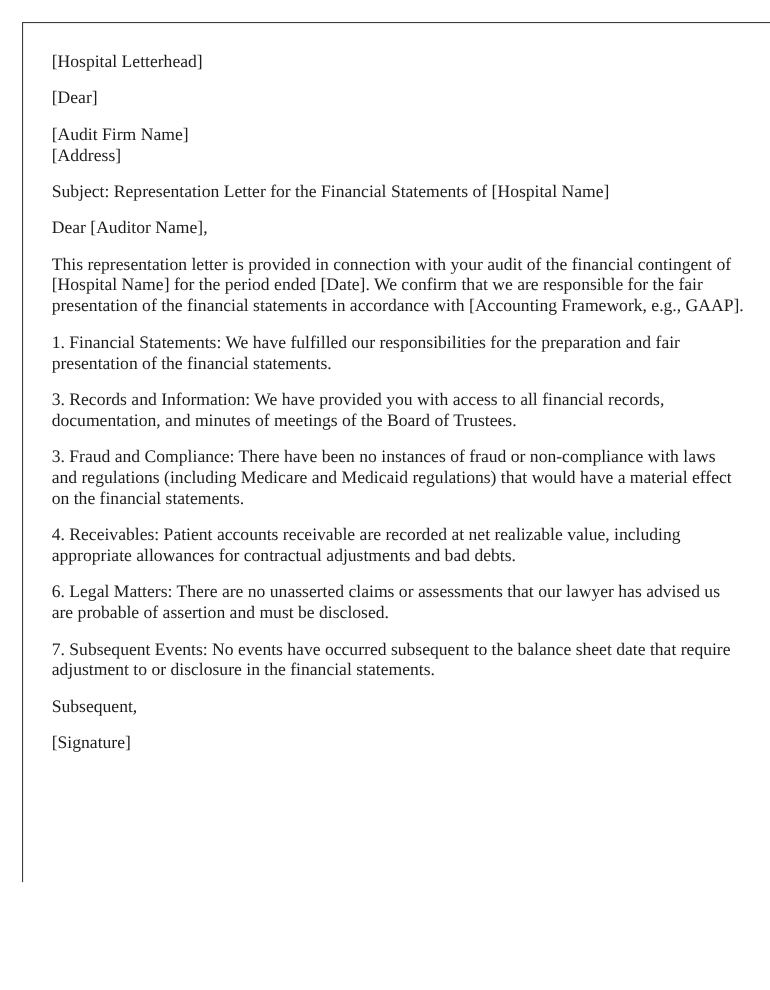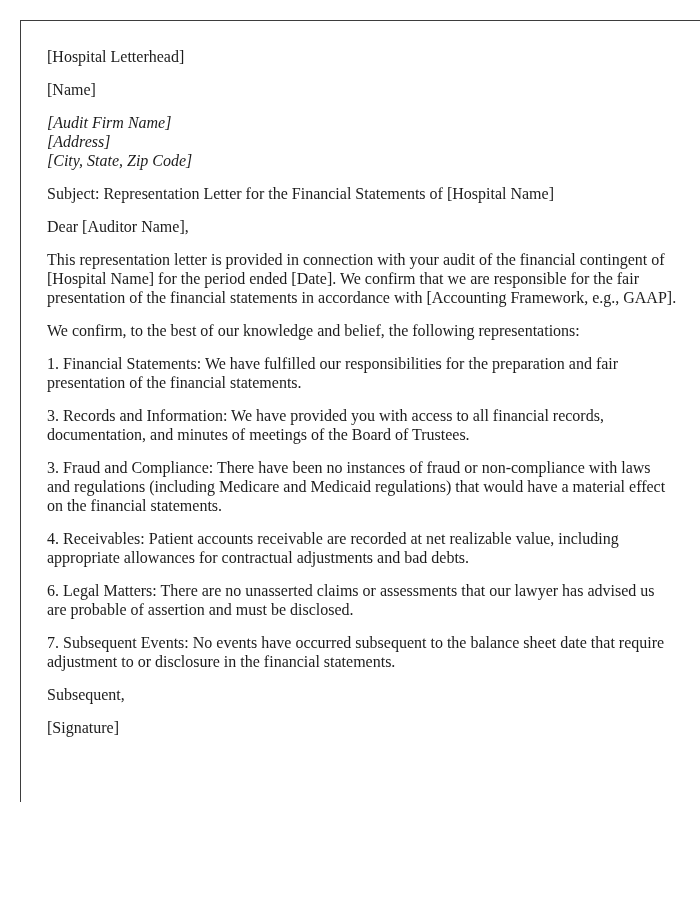--- a/index.html
+++ b/index.html
@@ -31,46 +31,43 @@
     font-family: "Liberation Serif", "DejaVu Serif", serif;
     font-size: 16px;
     line-height: 19px;
     color: #1c1c1c;
   }
   .letter-frame p {
     margin: 0 0 14px 0;
   }
   .block-line {
     display: block;
-    font-style: italic;
   }
 </style>
 </head>
 <body>
 
 <div class="sheet">
   <div class="letter-frame">
 
     <p>[Hospital Letterhead]</p>
 
-    <p>[Name]</p>
+    <p>[Dear]</p>
 
     <p>
       <span class="block-line">[Audit Firm Name]</span>
       <span class="block-line">[Address]</span>
-      <span class="block-line">[City, State, Zip Code]</span>
     </p>
 
     <p>Subject: Representation Letter for the Financial Statements of [Hospital Name]</p>
 
     <p>Dear [Auditor Name],</p>
 
     <p>This representation letter is provided in connection with your audit of the financial contingent of [Hospital Name] for the period ended [Date]. We confirm that we are responsible for the fair presentation of the financial statements in accordance with [Accounting Framework, e.g., GAAP].</p>
 
-    <p>We confirm, to the best of our knowledge and belief, the following representations:</p>
 
     <div>
       <p>1. Financial Statements: We have fulfilled our responsibilities for the preparation and fair presentation of the financial statements.</p>
       <p>3. Records and Information: We have provided you with access to all financial records, documentation, and minutes of meetings of the Board of Trustees.</p>
       <p>3. Fraud and Compliance: There have been no instances of fraud or non-compliance with laws and regulations (including Medicare and Medicaid regulations) that would have a material effect on the financial statements.</p>
       <p>4. Receivables: Patient accounts receivable are recorded at net realizable value, including appropriate allowances for contractual adjustments and bad debts.</p>
       <p>6. Legal Matters: There are no unasserted claims or assessments that our lawyer has advised us are probable of assertion and must be disclosed.</p>
       <p>7. Subsequent Events: No events have occurred subsequent to the balance sheet date that require adjustment to or disclosure in the financial statements.</p>
     </div>
 

